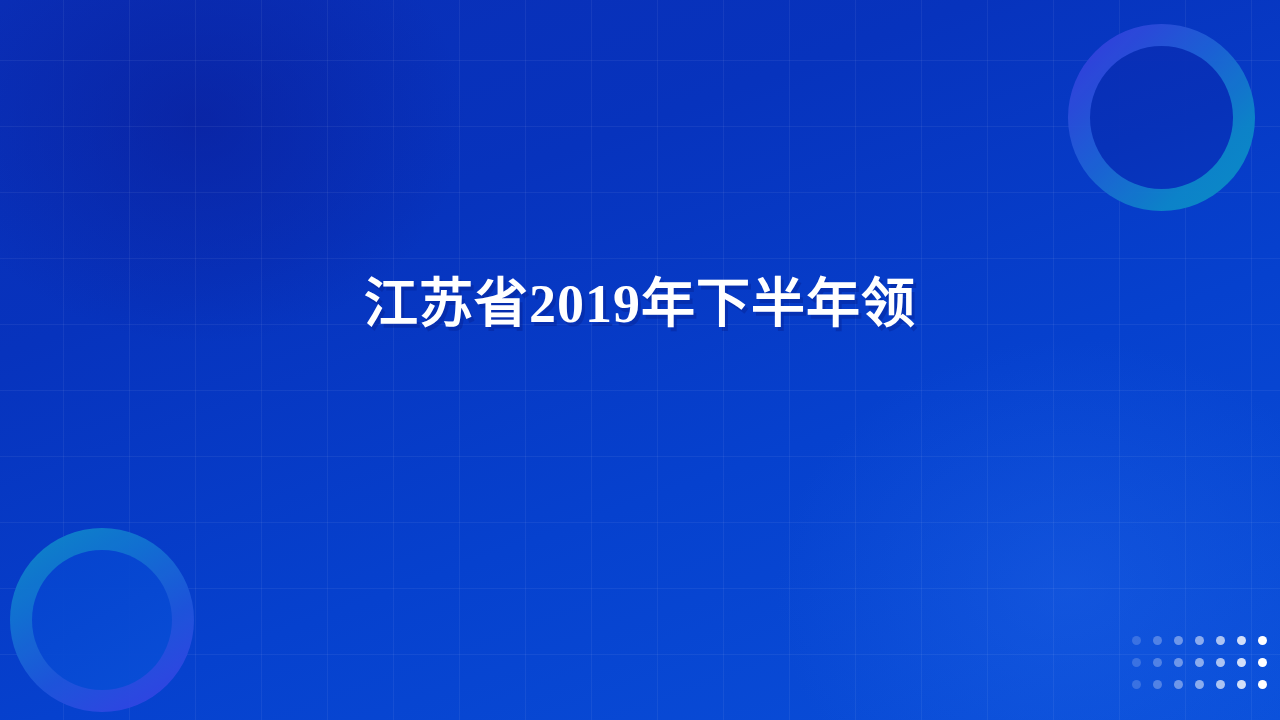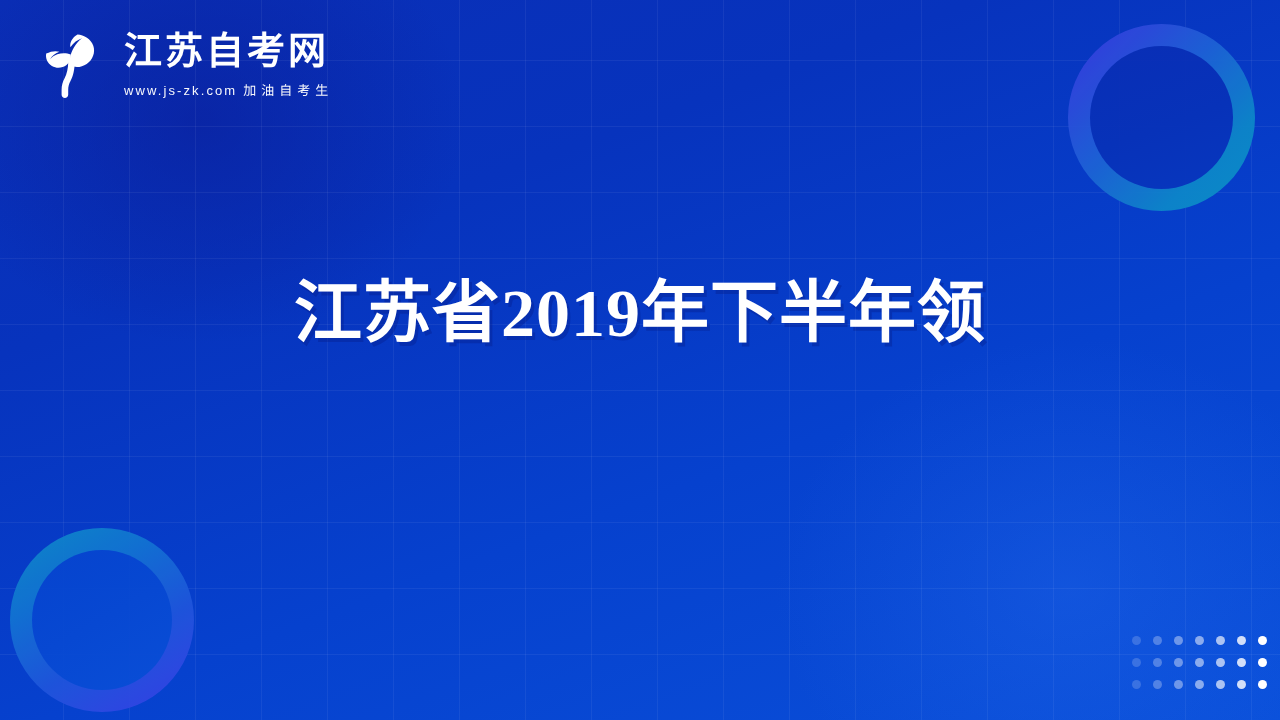--- a/index.html
+++ b/index.html
@@ -148,21 +148,21 @@
     position: absolute;
     left: 0; right: 0;
     top: 272px;
     text-align: center;
     padding: 0 150px;
   }
   .title-line {
     color: #ffffff;
     font-family: "Liberation Serif", "DejaVu Serif", serif;
     font-weight: 700;
-    font-size: 68px;
+    font-size: 54px;
     line-height: 1.22;
     letter-spacing: 1px;
     text-shadow: 3px 4px 0 rgba(6, 30, 140, 0.38);
     white-space: nowrap;
   }
 </style>
 </head>
 <body>
 
 <div class="stage">
@@ -196,31 +196,18 @@
       <i class="c6"></i>
     <i class="c0"></i>
       <i class="c1"></i>
       <i class="c2"></i>
       <i class="c3"></i>
       <i class="c4"></i>
       <i class="c5"></i>
       <i class="c6"></i>
   </div>
 
-  <div class="logo">
-    <svg class="logo-mark" viewBox="0 0 74 74" aria-hidden="true">
-      <path d="M41.5 6.5c6.5 0.5 13.5 4.5 15.8 11.2 2.3 6.7-0.6 14.2-6.6 18.3-5.3 3.6-11.6 3.9-16.4 1.6-1.3-5.6 0.1-12.6 3.6-18.2 2.3-3.7 5.1-6.8 8.1-9.1-4.4 1.4-8.6 4.6-11.6 8.9-0.9-4.5 1.8-9.7 7.1-12.7z" fill="#ffffff"></path>
-      <path d="M10.2 25.6c-0.9 4.6 1.2 9.7 5.7 12.4 4.6 2.7 10.6 2.2 14.6-1 3.5-2.8 4.9-6.9 4.2-10.5-3.9-1.7-9-1.8-13.4-0.2-2.9 1.1-5.4 2.8-7.2 4.9 1.9-3.4 5.3-6.1 9.3-7.4-3.5-1.3-8.5-0.6-13.2 1.8z" fill="#ffffff"></path>
-      <path d="M35.9 30.2c1.6-0.2 2.9 1 2.9 2.6 0 8.4-1.7 15.4-4.3 20.3-1.5 2.8-2.3 5.7-2.3 8.8v4.8c0 1.8-1.5 3.3-3.3 3.3s-3.3-1.5-3.3-3.3v-4.8c0-4.2 1.1-8.2 3.1-11.9 2.1-3.9 3.5-9.7 3.6-17-0.1-1.4 1.1-2.6 3.6-2.8z" fill="#ffffff"></path>
-    </svg>
-    <div class="logo-text">
-      <div class="logo-wordmark">江苏自考网</div>
-      <div class="logo-tagline">
-        <span>www.js-zk.com</span><span class="cn">加油自考生</span>
-      </div>
-    </div>
-  </div>
 
   <div class="title-block">
     <div class="title-line">江苏省2019年下半年领</div>
   </div>
 
 </div>
 
 </body></html>

